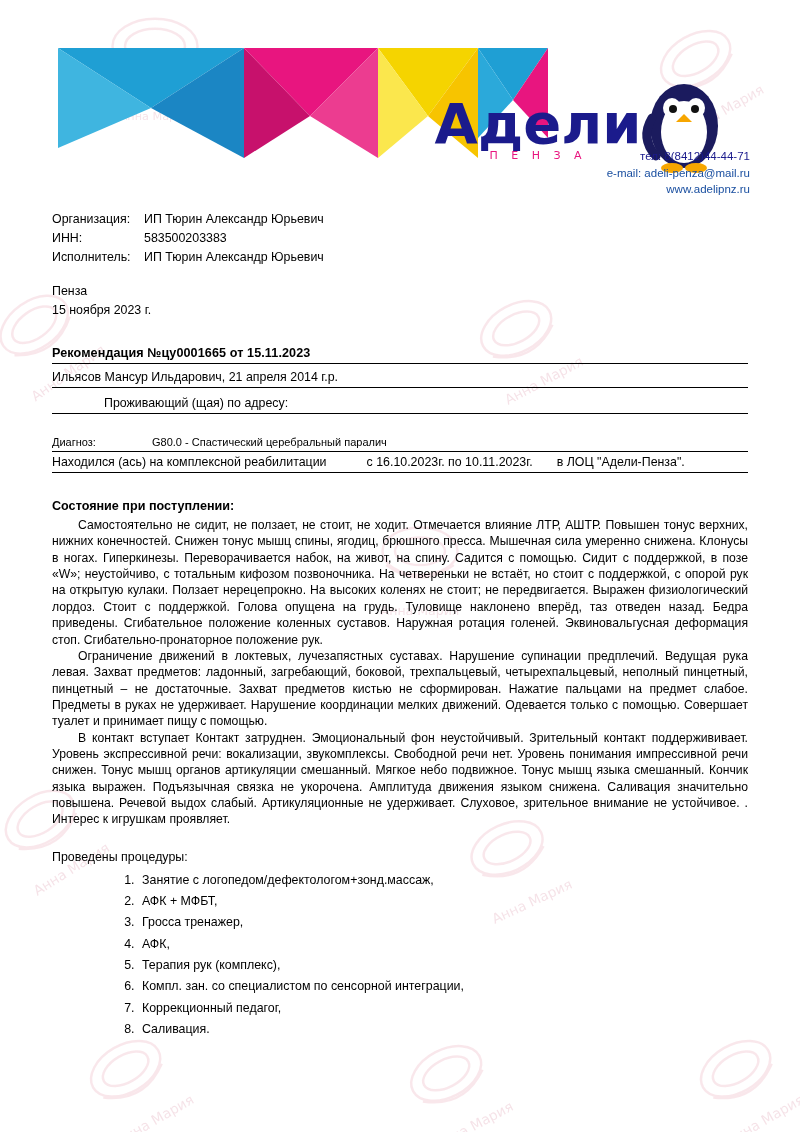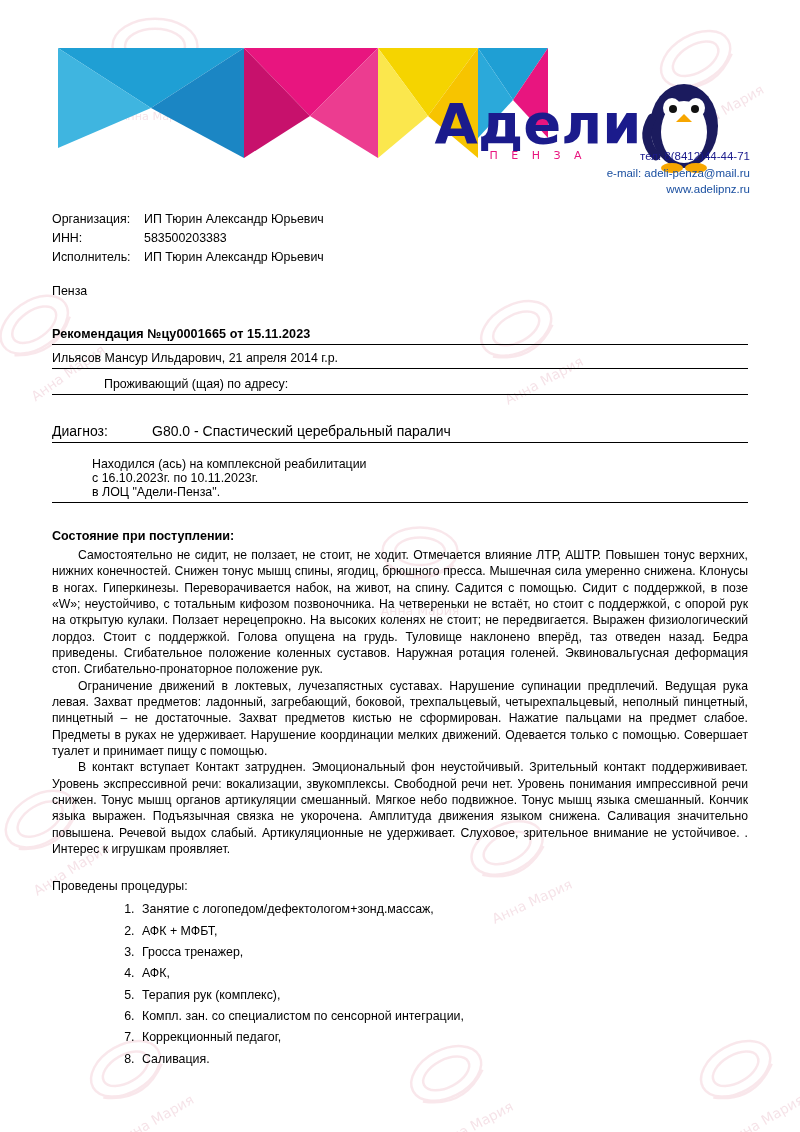--- a/index.html
+++ b/index.html
@@ -89,32 +89,31 @@
 
   .patient {
     font-size: 12.4px;
     margin-top: 6px;
   }
   .addr-label { font-size: 12.4px; margin-top: 8px; padding-left: 52px; }
   .addr-value { font-size: 12.4px; margin-top: 2px; }
 
   .diag-row {
     display: flex;
-    font-size: 14px;
-    margin-top: 28px;
+    font-size: 11px;
+    margin-top: 22px;
     align-items: center;
   }
   .diag-row .lbl { width: 100px; flex: 0 0 100px; }
 
   .stay-row {
     display: flex;
     align-items: baseline;
     font-size: 12.4px;
-    margin-top: 14px;
-    flex-direction: column;
+    margin-top: 3px;
   }
   .stay-row .a { flex: 0 0 auto; }
   .stay-row .b { margin-left: 40px; }
   .stay-row .c { margin-left: 24px; }
 
   .sect-title {
     font-weight: bold;
     font-size: 12.6px;
     margin-top: 26px;
   }
@@ -311,20 +310,21 @@
     <div class="orgrow">
       <div class="lbl">ИНН:</div>
       <div class="val">583500203383</div>
     </div>
     <div class="orgrow">
       <div class="lbl">Исполнитель:</div>
       <div class="val">ИП Тюрин Александр Юрьевич</div>
     </div>
 
     <div class="cityline">Пенза</div>
+    <div class="cityline" style="margin-top:0">15 ноября 2023 г.</div>
 
     <div class="rec-title">Рекомендация №цу0001665 от 15.11.2023</div>
     <hr class="rule">
 
     <div class="patient">Ильясов Мансур Ильдарович, 21 апреля 2014 г.р.</div>
     <hr class="rule">
 
     <div class="addr-label">Проживающий (щая) по адресу:</div>
     <hr class="rule">
 

